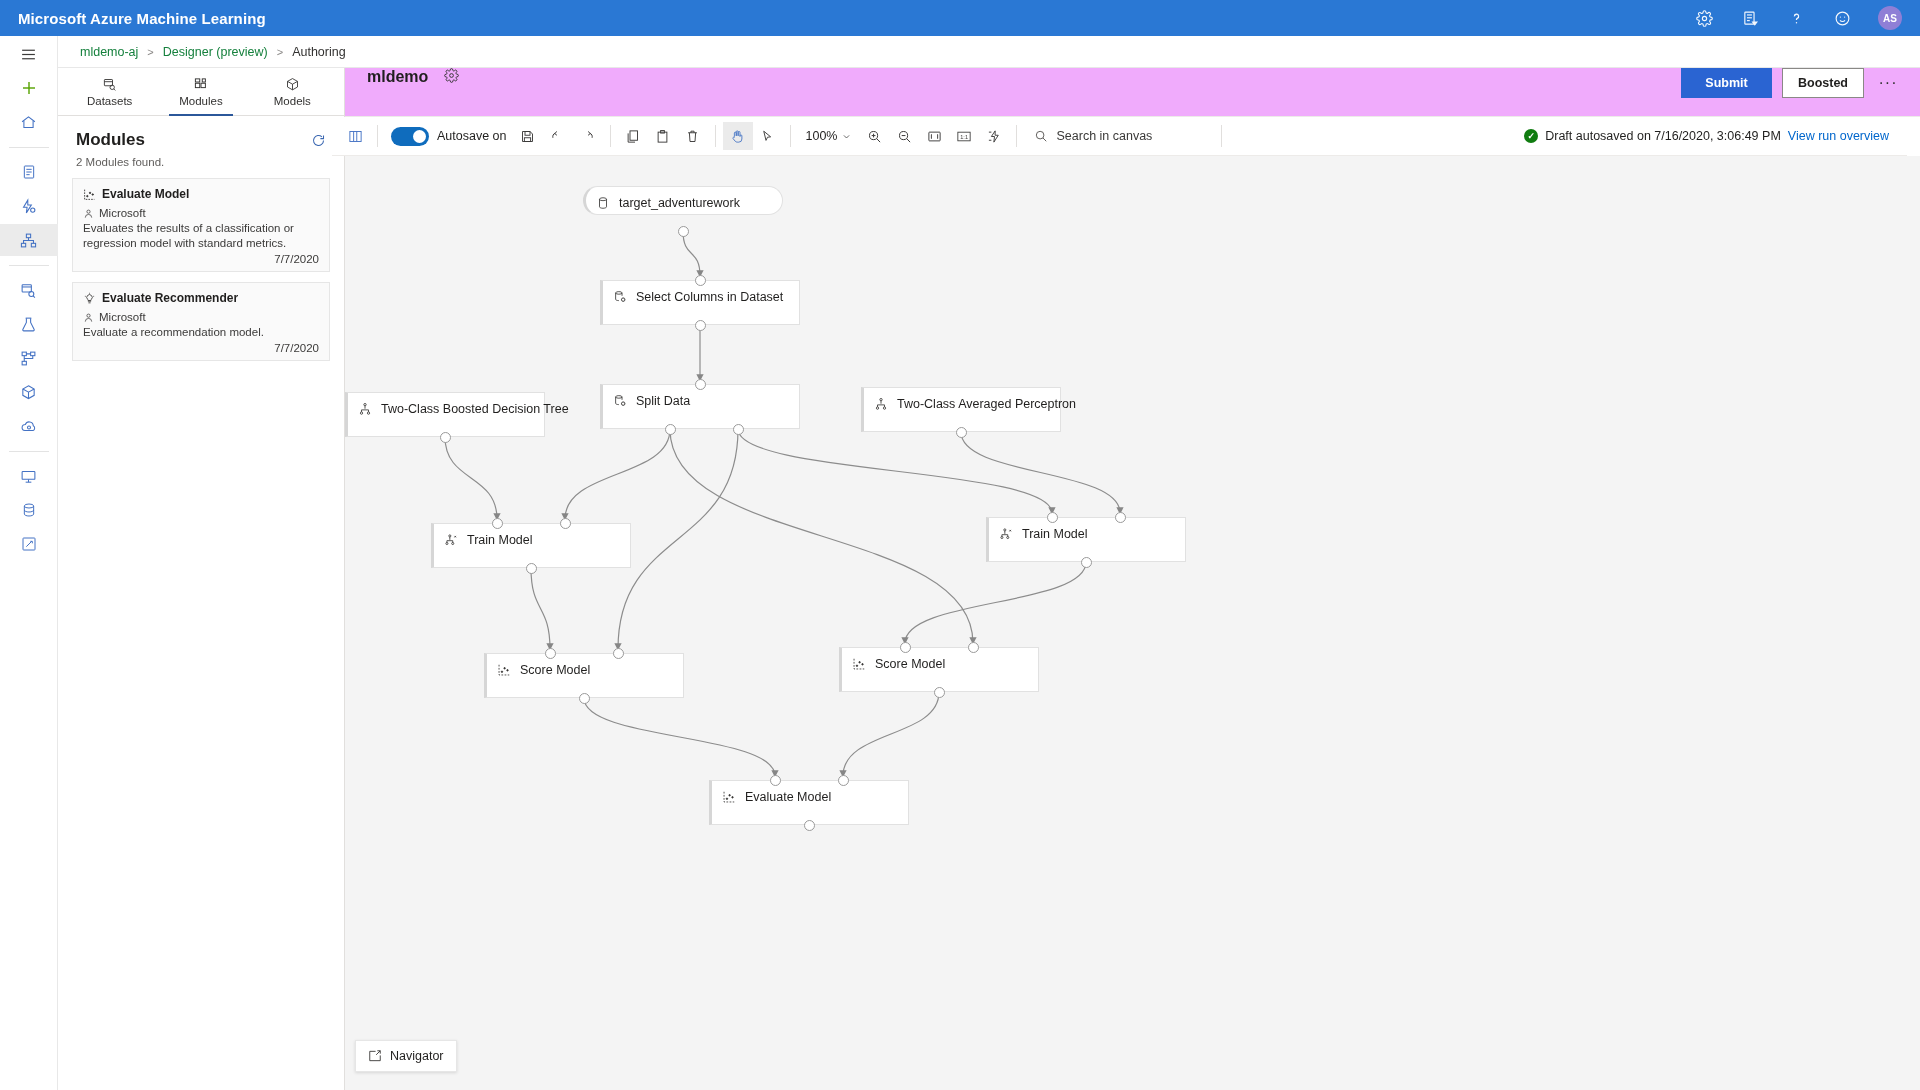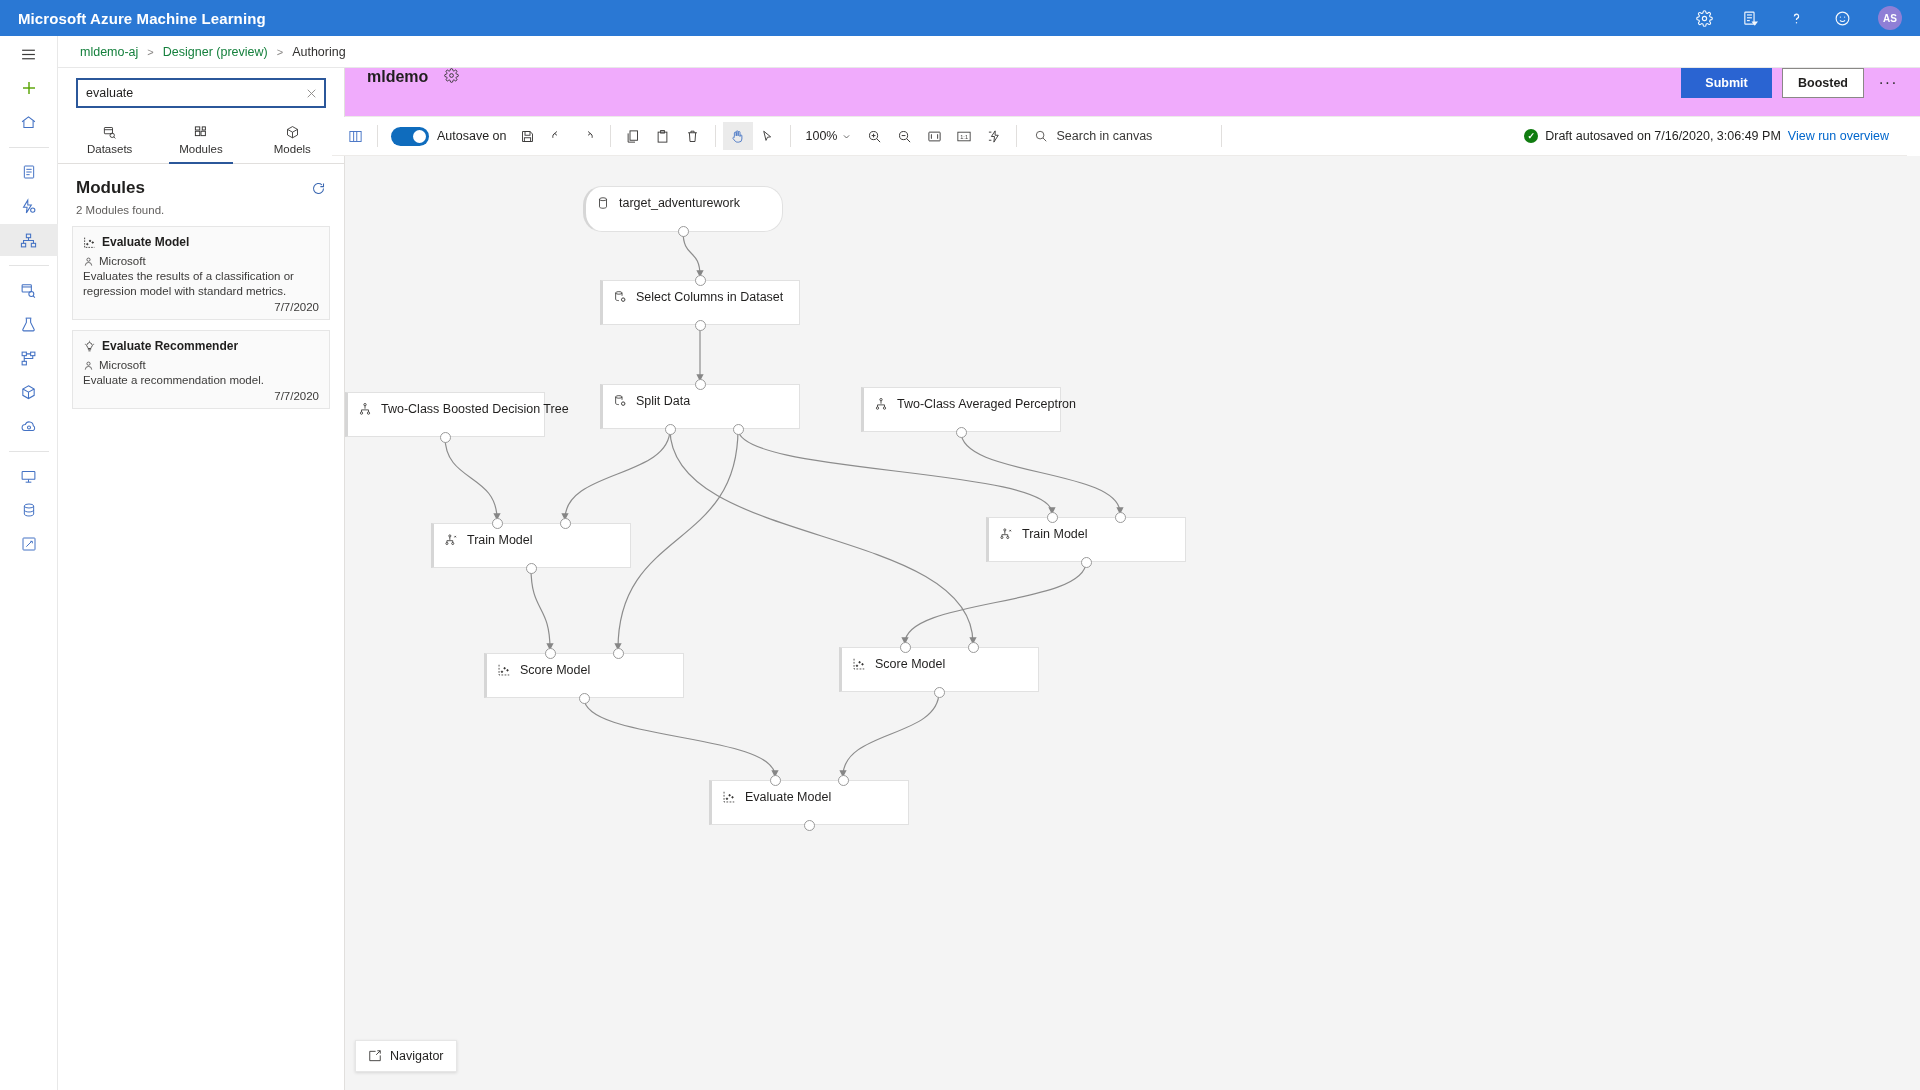--- a/index.html
+++ b/index.html
@@ -367,31 +367,20 @@
 
 <div class="crumbbar">
   <span class="crumb-link">mldemo-aj</span>
   <span class="crumb-sep">&gt;</span>
   <span class="crumb-link">Designer (preview)</span>
   <span class="crumb-sep">&gt;</span>
   <span class="crumb-cur">Authoring</span>
 </div>
 
 <div class="panel">
-  <div class="search-wrap">
-    <div class="search-box">
-      <input type="text" value="evaluate" style="">
-      <div class="search-clear">
-        <svg width="13" height="13" viewBox="0 0 24 24" stroke="#8a8886" stroke-width="1.7">
-          <line x1="5" y1="5" x2="19" y2="19"></line>
-            <line x1="19" y1="5" x2="5" y2="19"></line>
-        </svg>
-      </div>
-    </div>
-  </div>
 
   <div class="tabs">
     <div class="tab">
       <span class="tab-ico">
         <svg width="16" height="15" viewBox="0 0 24 24" fill="none" stroke="#323130" stroke-width="1.4">
           <rect x="3" y="4" width="13" height="10" rx="1"></rect>
             <line x1="3" y1="7.5" x2="16" y2="7.5"></line>
           <circle cx="15.5" cy="16.5" r="3.5"></circle>
             <line x1="18" y1="19" x2="20.5" y2="21.5"></line>
         </svg>
@@ -632,21 +621,21 @@
       <path d="M 325 273 C 325 390.7, 628 369.3, 628 487" fill="none" stroke="#8c8c8c" stroke-width="1.2" marker-end="url(#arr)"></path>
       <path d="M 393 273 C 393 394, 273 372, 273 493" fill="none" stroke="#8c8c8c" stroke-width="1.2" marker-end="url(#arr)"></path>
       <path d="M 100 281 C 100 326.1, 152 317.9, 152 363" fill="none" stroke="#8c8c8c" stroke-width="1.2" marker-end="url(#arr)"></path>
       <path d="M 616 276 C 616 320.55, 775 312.45, 775 357" fill="none" stroke="#8c8c8c" stroke-width="1.2" marker-end="url(#arr)"></path>
       <path d="M 186 412 C 186 456.55, 205 448.45, 205 493" fill="none" stroke="#8c8c8c" stroke-width="1.2" marker-end="url(#arr)"></path>
       <path d="M 741 406 C 741 450.55, 560 442.45, 560 487" fill="none" stroke="#8c8c8c" stroke-width="1.2" marker-end="url(#arr)"></path>
       <path d="M 239 542 C 239 584.9, 430 577.1, 430 620" fill="none" stroke="#8c8c8c" stroke-width="1.2" marker-end="url(#arr)"></path>
       <path d="M 594 536 C 594 582.2, 498 573.8, 498 620" fill="none" stroke="#8c8c8c" stroke-width="1.2" marker-end="url(#arr)"></path>
     </svg>
   <div id="node-layer">
-      <div class="node" style="left: 238px; top: 30px; width: 200px; height: 46px; border-radius: 19px;">
+      <div class="node" style="left: 238px; top: 30px; width: 200px; height: 29px; border-radius: 19px;">
         <div class="node-inner">
           <span class="node-ico">
             <svg width="14" height="14" viewBox="0 0 24 24" fill="none" stroke="#323130" stroke-width="1.4">
               <ellipse cx="12" cy="5.5" rx="6" ry="2.5"></ellipse>
               <path d="M6 5.5v13c0 1.4 2.7 2.5 6 2.5s6-1.1 6-2.5v-13"></path>
             </svg>
           </span>
           <span class="node-label">target_adventurework</span>
         </div>
       </div>

